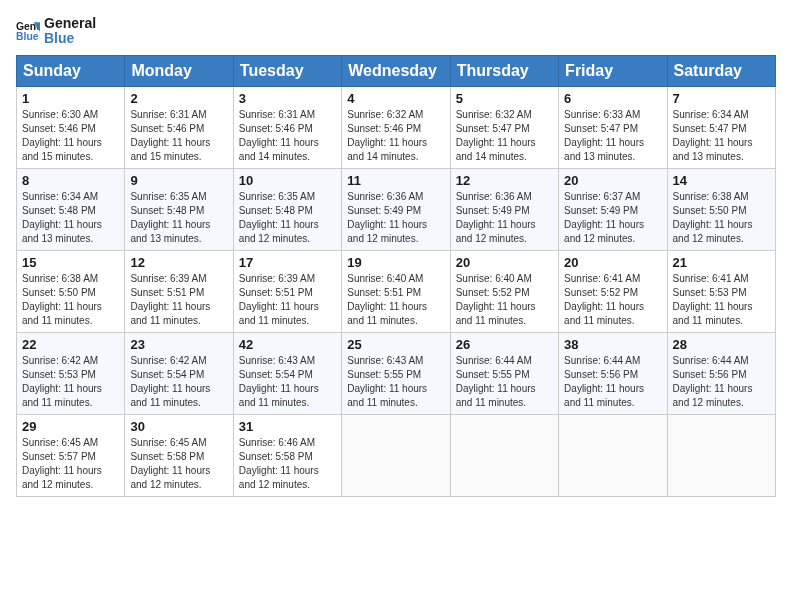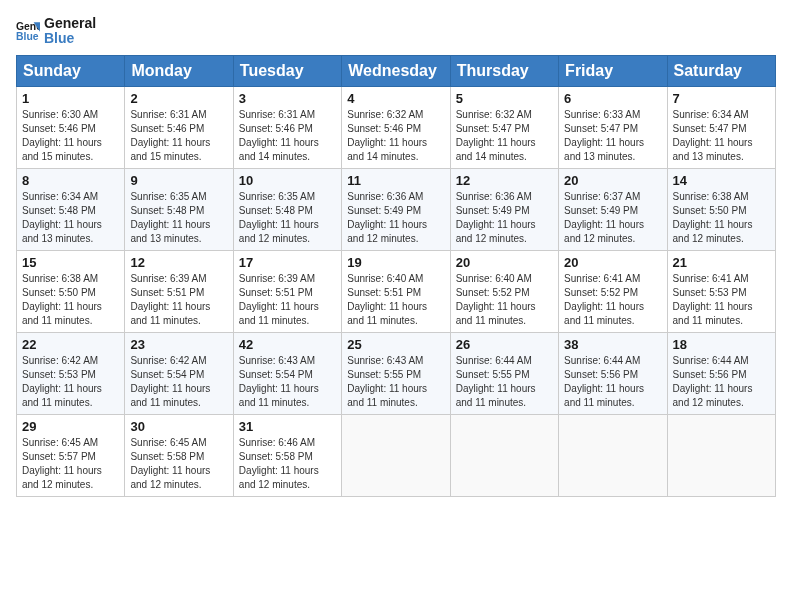--- a/index.html
+++ b/index.html
@@ -331,21 +331,21 @@
         </td>
         <td>
           <span class="day-number">38</span>
           <div class="day-info">
             Sunrise: 6:44 AM<br>
             Sunset: 5:56 PM<br>
             Daylight: 11 hours and 11 minutes.
           </div>
         </td>
         <td>
-          <span class="day-number">18</span>
+          <span class="day-number">28</span>
           <div class="day-info">
             Sunrise: 6:44 AM<br>
             Sunset: 5:56 PM<br>
             Daylight: 11 hours and 12 minutes.
           </div>
         </td>
       </tr>
       <tr>
         <td>
           <span class="day-number">29</span>

